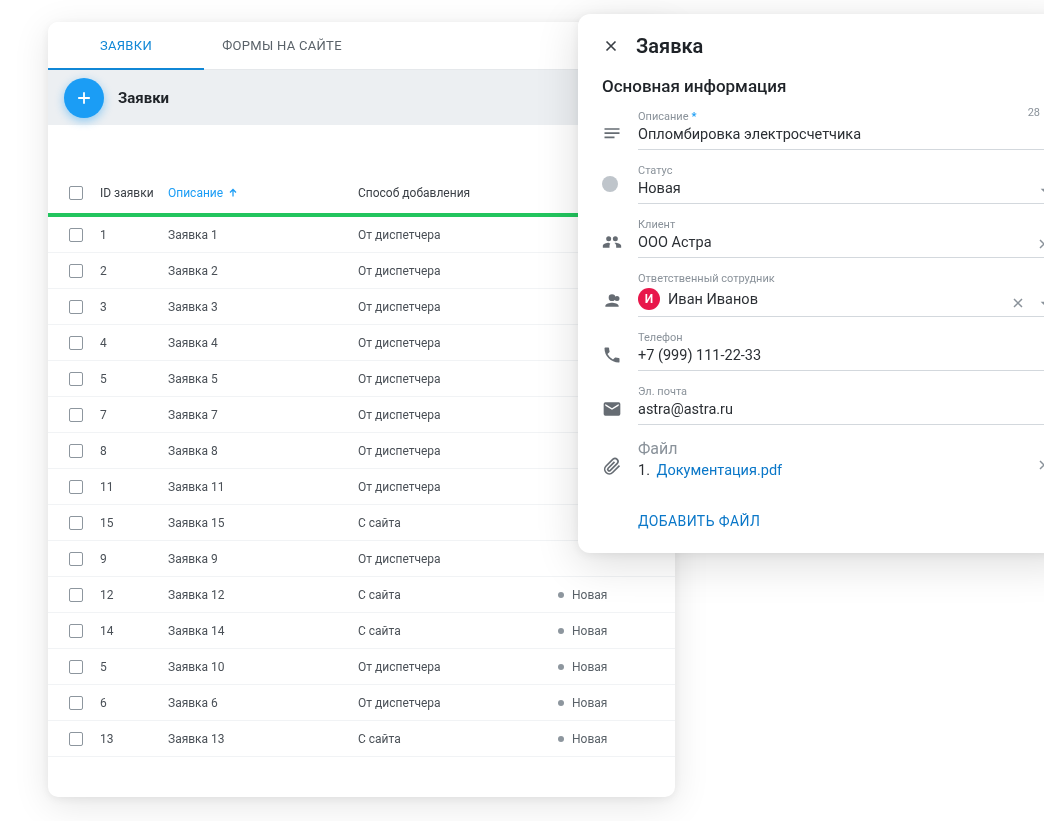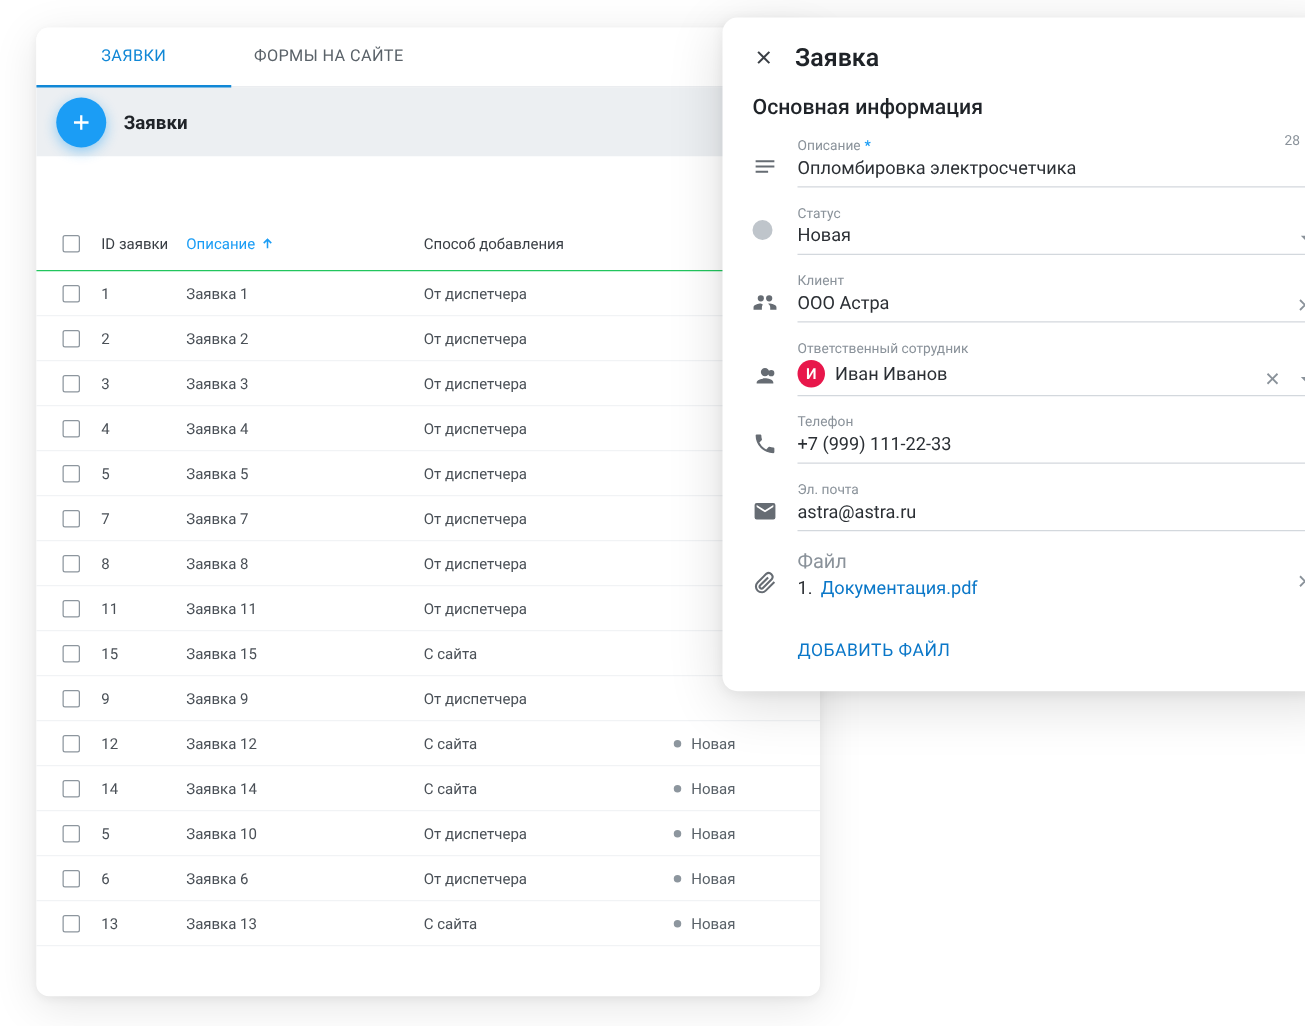--- a/index.html
+++ b/index.html
@@ -7,21 +7,21 @@
     font-family: -apple-system, BlinkMacSystemFont, "Segoe UI", Roboto, Arial, sans-serif;
     background: #fff;
     width: 1044px;
     height: 821px;
     position: relative;
     overflow: hidden;
   }
   
   .card-table {
     position: absolute;
-    left: 29px;
+    left: 48px;
     top: 22px;
     width: 627px;
     height: 775px;
     background: #fff;
     border-radius: 10px;
     box-shadow: 0 8px 36px rgba(0,0,0,0.10), 0 2px 8px rgba(0,0,0,0.06);
     overflow: hidden;
     color: #212121;
   }
   .tabs {
@@ -74,21 +74,21 @@
   .thead, .trow {
     display: grid;
     grid-template-columns: 48px 68px 190px 200px 130px;
     align-items: center;
     font-size: 12px;
     padding: 0 16px 0 4px;
   }
   .thead {
     height: 44px;
     color: #3a3f45;
-    border-bottom: 1px solid #22c55e;
+    border-bottom: 4px solid #22c55e;
   }
   .thead .col { font-weight: 400; }
   .thead .sorted { color: #1b9df5; display: inline-flex; align-items: center; gap: 4px; }
   .trow {
     height: 36px;
     border-bottom: 1px solid #f1f3f5;
     color: #4a5057;
   }
   .checkbox-cell { display: flex; justify-content: center; }
   .chk {

